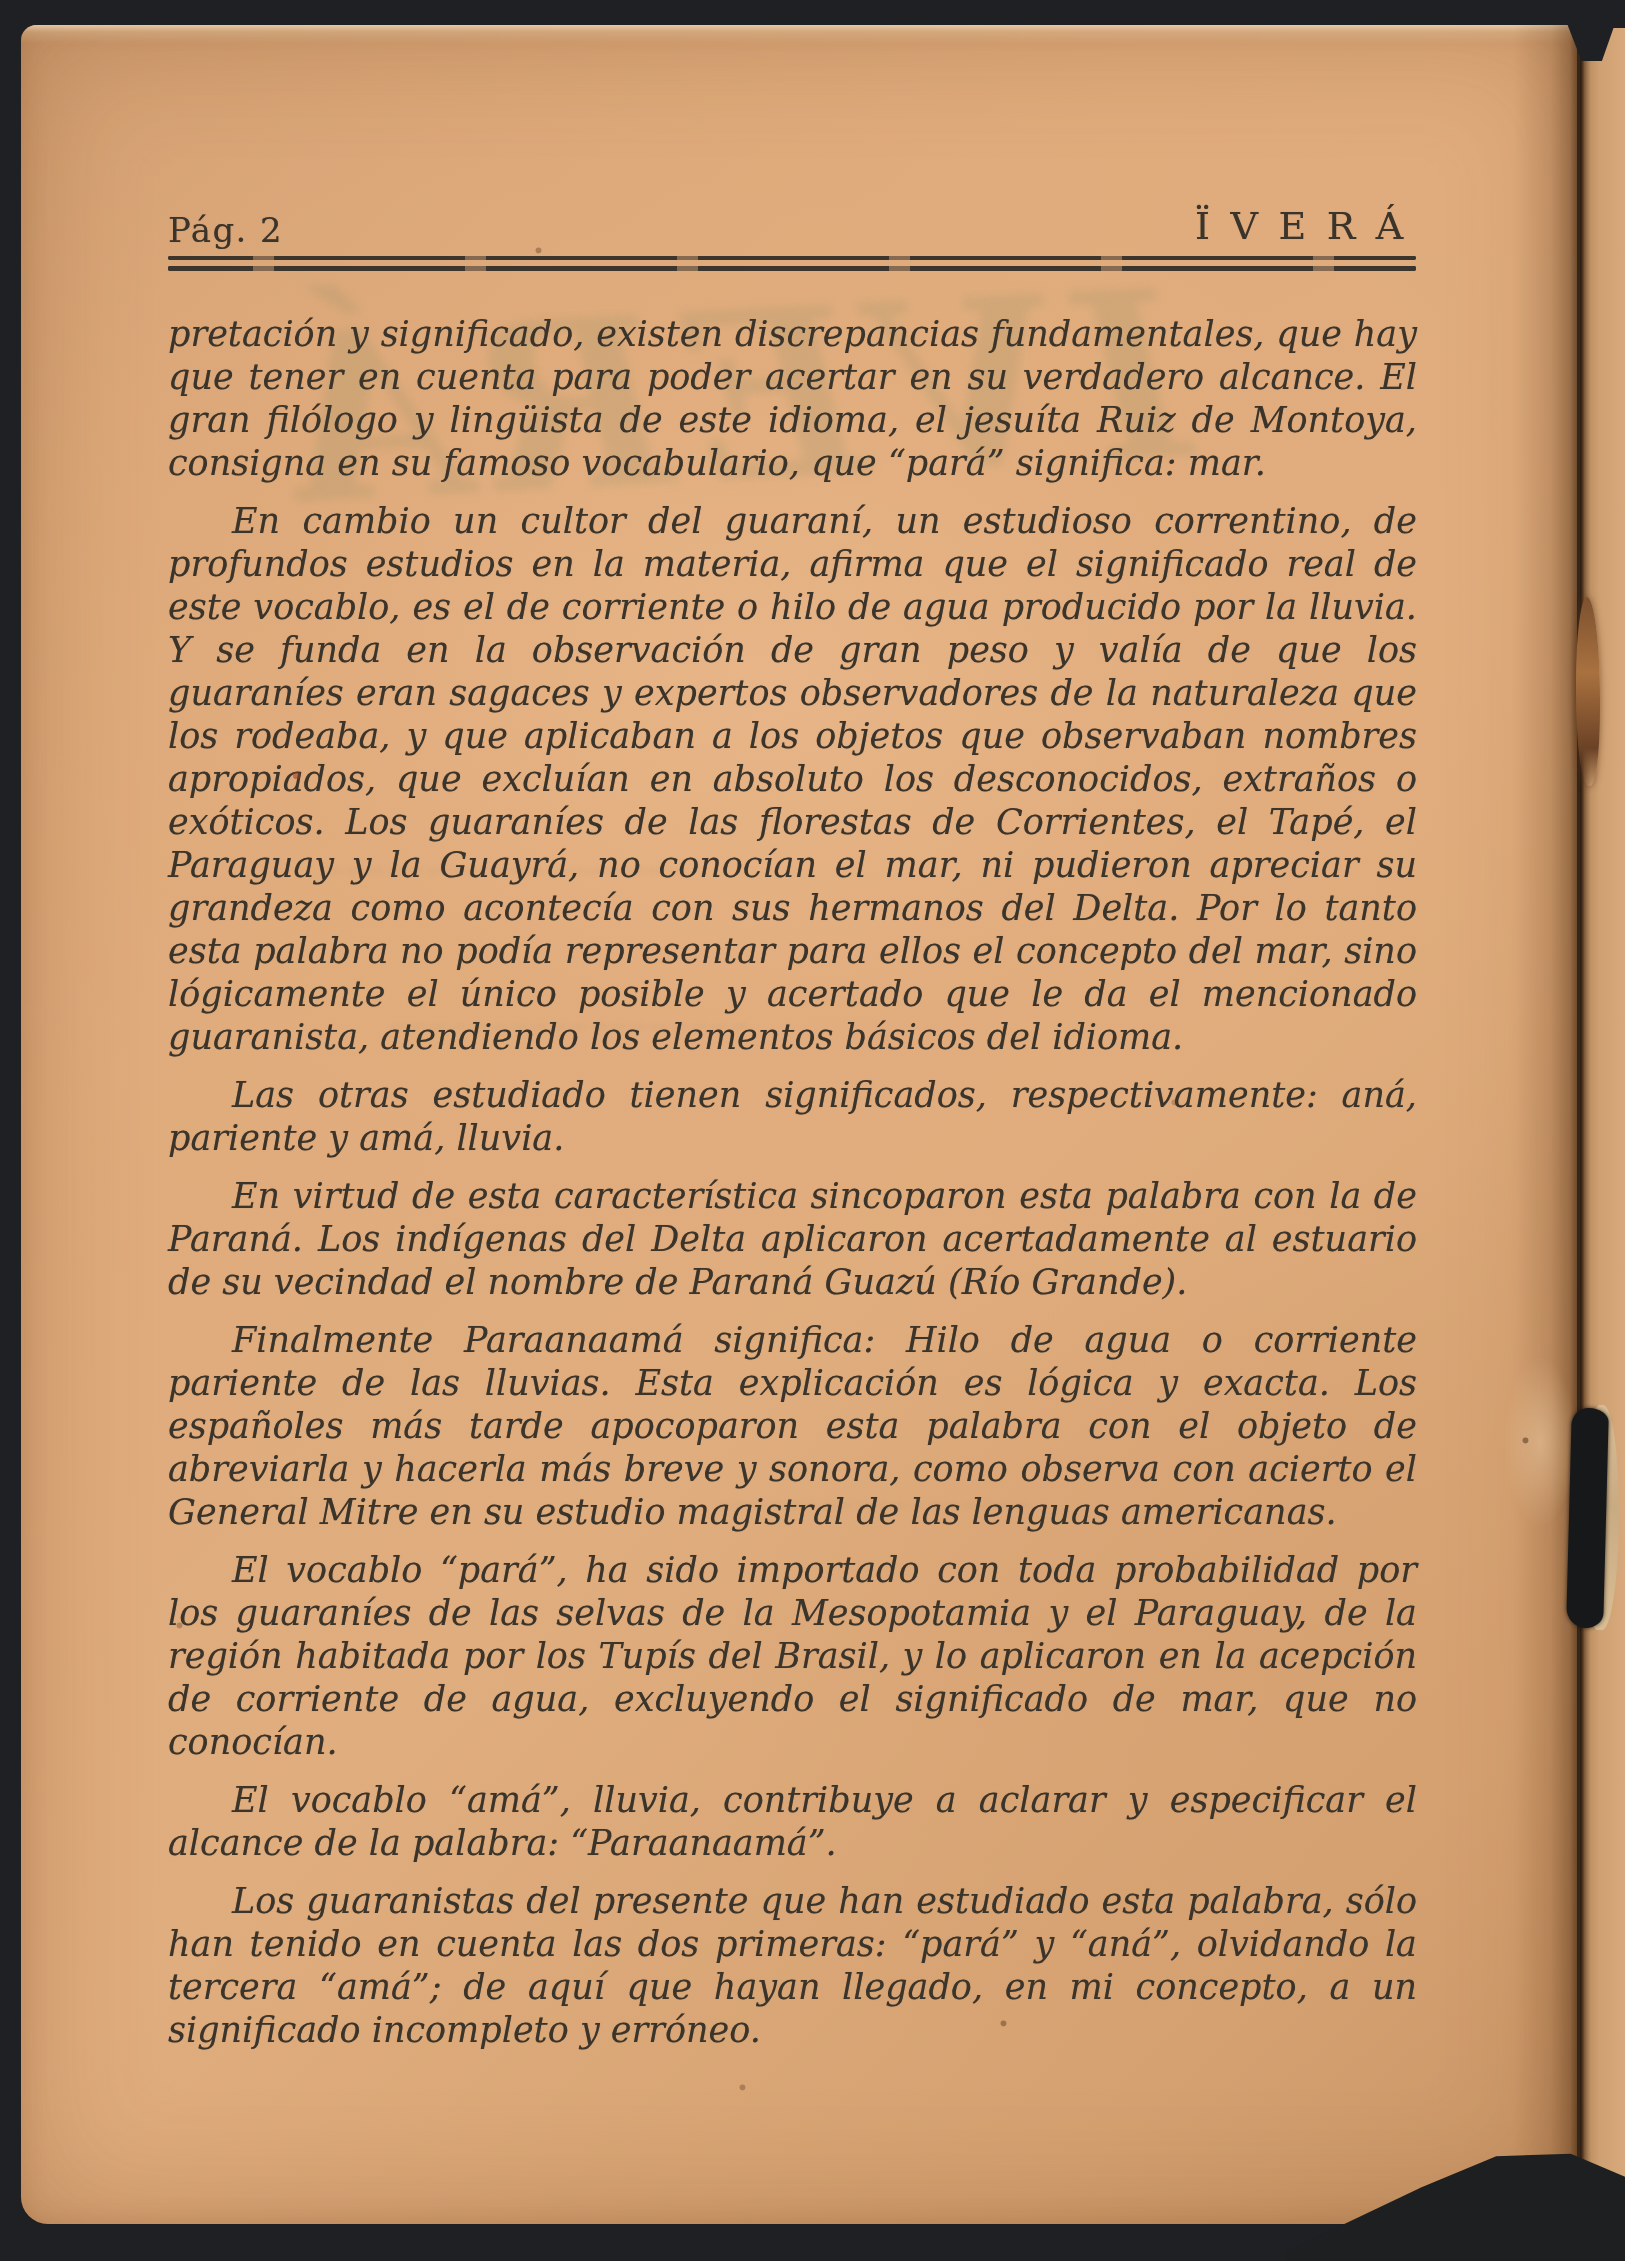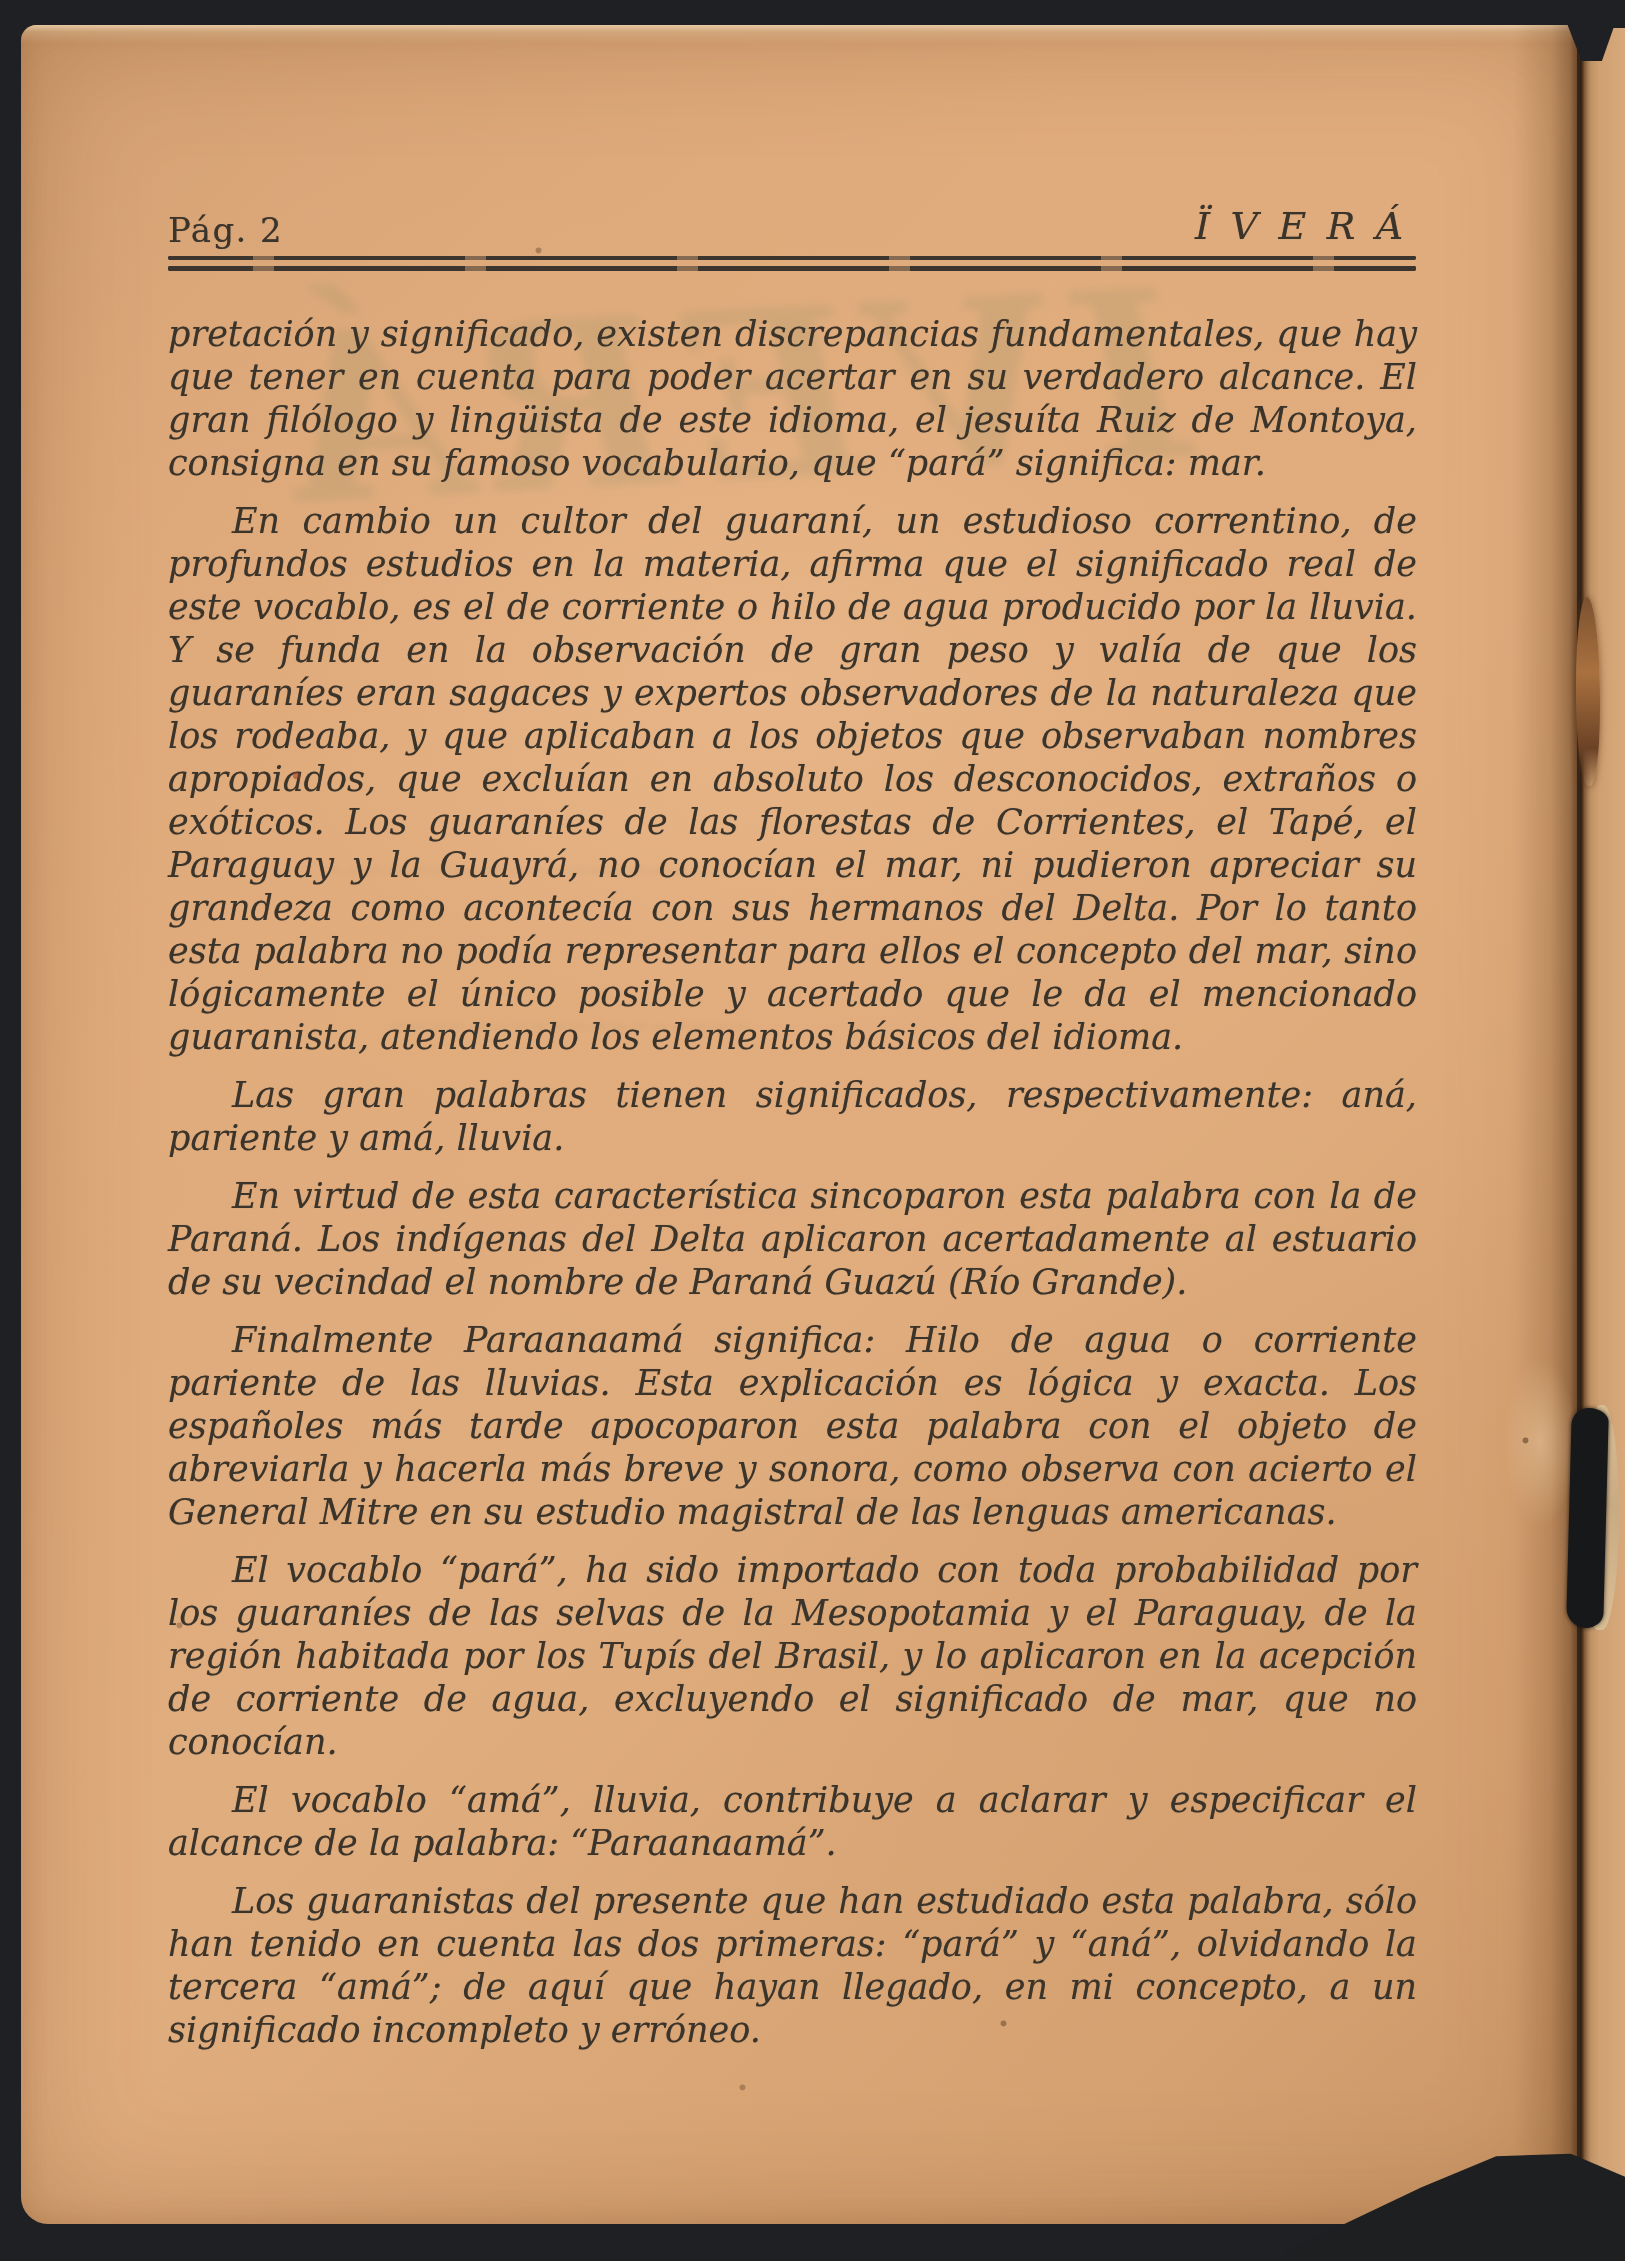--- a/index.html
+++ b/index.html
@@ -71,21 +71,21 @@
   .ghost-line.g3 { left:693px; top:1468px; font-size:21px; }
 
   
   .page-label {
     position:absolute; left:147px; top:185px;
     font-size:34px; color:#3b342b; letter-spacing:1.4px;
     text-shadow:0 0 0.7px rgba(59,52,43,.5);
   }
   .pub-title {
     position:absolute; left:1174px; top:179px;
-    font-size:38px; font-style:italic; color:#3b342b; letter-spacing:20.5px;
+    font-size:38px; color:#3b342b; letter-spacing:20.5px;
     text-shadow:0 0 0.7px rgba(59,52,43,.5);
   }
   .rule {
     position:absolute; left:147px; width:1248px; height:3.5px;
     background:repeating-linear-gradient(90deg,#3b352e 0 85px, rgba(59,53,46,.55) 85px 106px, #3b352e 106px 212px);
     border-radius:1.4px;
   }
   .rule.r1 { top:231px; }
   .rule.r2 { top:241px; height:4.2px; }
 
@@ -161,21 +161,21 @@
 
     <div class="page-label">Pág. 2</div>
     <div class="pub-title">ÏVERÁ</div>
 
     <div class="rule r1"></div>
     <div class="rule r2"></div>
 
     <div class="body-text">
       <p class="noindent">pretación y significado, existen discrepancias fundamentales, que hay que tener en cuenta para poder acertar en su verdadero alcance. El gran filólogo y lingüista de este idioma, el jesuíta Ruiz de Montoya, consigna en su famoso vocabulario, que “pará” significa: mar.</p>
       <p>En cambio un cultor del guaraní, un estudioso correntino, de profundos estudios en la materia, afirma que el significado real de este vocablo, es el de corriente o hilo de agua producido por la lluvia. Y se funda en la observación de gran peso y valía de que los guaraníes eran sagaces y expertos observadores de la naturaleza que los rodeaba, y que aplicaban a los objetos que observaban nombres apropiados, que excluían en absoluto los desconocidos, extraños o exóticos. Los guaraníes de las florestas de Corrientes, el Tapé, el Paraguay y la Guayrá, no conocían el mar, ni pudieron apreciar su grandeza como acontecía con sus hermanos del Delta. Por lo tanto esta palabra no podía representar para ellos el concepto del mar, sino lógicamente el único posible y acertado que le da el mencionado guaranista, atendiendo los elementos básicos del idioma.</p>
-      <p>Las gran palabras tienen significados, respectivamente: aná, pariente y amá, lluvia.</p>
+      <p>Las otras estudiado tienen significados, respectivamente: aná, pariente y amá, lluvia.</p>
       <p>En virtud de esta característica sincoparon esta palabra con la de Paraná. Los indígenas del Delta aplicaron acertadamente al estuario de su vecindad el nombre de Paraná Guazú (Río Grande).</p>
       <p>Finalmente Paraanaamá significa: Hilo de agua o corriente pariente de las lluvias. Esta explicación es lógica y exacta. Los españoles más tarde apocoparon esta palabra con el objeto de abreviarla y hacerla más breve y sonora, como observa con acierto el General Mitre en su estudio magistral de las lenguas americanas.</p>
       <p>El vocablo “pará”, ha sido importado con toda probabilidad por los guaraníes de las selvas de la Mesopotamia y el Paraguay, de la región habitada por los Tupís del Brasil, y lo aplicaron en la acepción de corriente de agua, excluyendo el significado de mar, que no conocían.</p>
       <p>El vocablo “amá”, lluvia, contribuye a aclarar y especificar el alcance de la palabra: “Paraanaamá”.</p>
       <p>Los guaranistas del presente que han estudiado esta palabra, sólo han tenido en cuenta las dos primeras: “pará” y “aná”, olvidando la tercera “amá”; de aquí que hayan llegado, en mi concepto, a un significado incompleto y erróneo.</p>
     </div>
 
   </div>
 
   <div class="gutter"></div>

